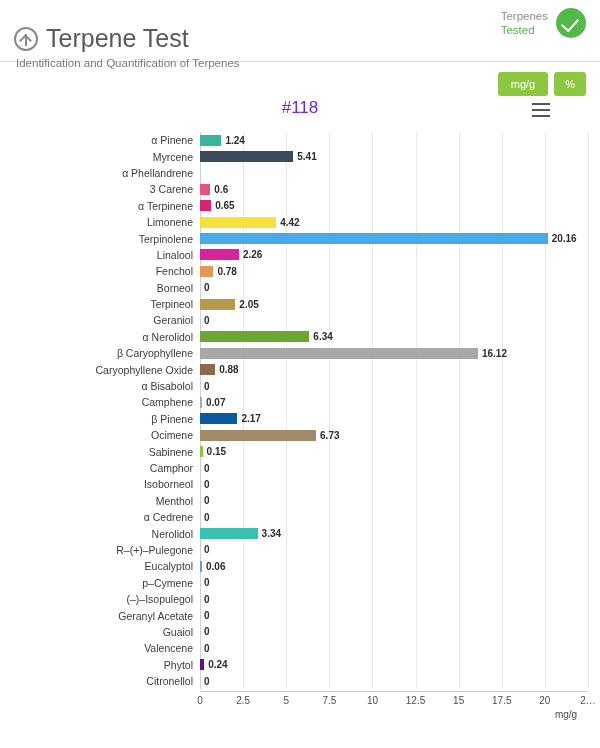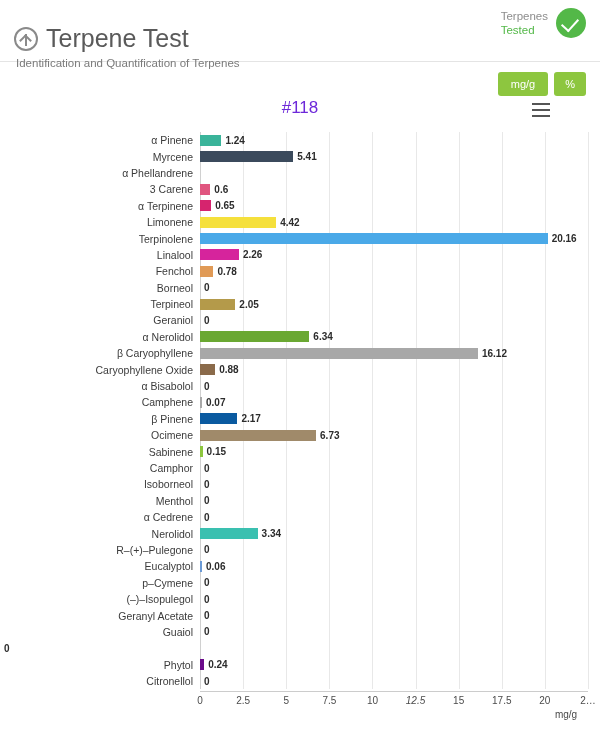--- a/index.html
+++ b/index.html
@@ -471,20 +471,21 @@
           </div>
         </div>
         <div class="row">
           <div class="cat-label">Guaiol</div>
           <div class="bar-wrap">
             <div class="bar" style="width: 0px; background: rgb(168, 168, 168);"></div>
             <div class="val">0</div>
           </div>
         </div>
         <div class="row">
+          <div class="cat-label">Valencene</div>
           <div class="bar-wrap">
             <div class="bar" style="width: 0px; background: rgb(168, 168, 168);"></div>
             <div class="val">0</div>
           </div>
         </div>
         <div class="row">
           <div class="cat-label">Phytol</div>
           <div class="bar-wrap">
             <div class="bar" style="width: 4.13867px; background: rgb(106, 10, 138);"></div>
             <div class="val">0.24</div>
@@ -498,21 +499,21 @@
           </div>
         </div>
       </div>
     <div class="xaxis" id="xaxis">
       <div class="line"></div>
     <div class="tick" style="left: 200px;">0</div>
         <div class="tick" style="left: 243.111px;">2.5</div>
         <div class="tick" style="left: 286.222px;">5</div>
         <div class="tick" style="left: 329.333px;">7.5</div>
         <div class="tick" style="left: 372.444px;">10</div>
-        <div class="tick" style="left: 415.556px; font-style: italic;">12.5</div>
+        <div class="tick" style="left: 415.556px;">12.5</div>
         <div class="tick" style="left: 458.667px;">15</div>
         <div class="tick" style="left: 501.778px;">17.5</div>
         <div class="tick" style="left: 544.889px;">20</div>
         <div class="tick" style="left: 588px;">2…</div>
         <div class="xlabel" style="left: 566px;">mg/g</div>
       </div>
   </div>
 
 </div>
 

